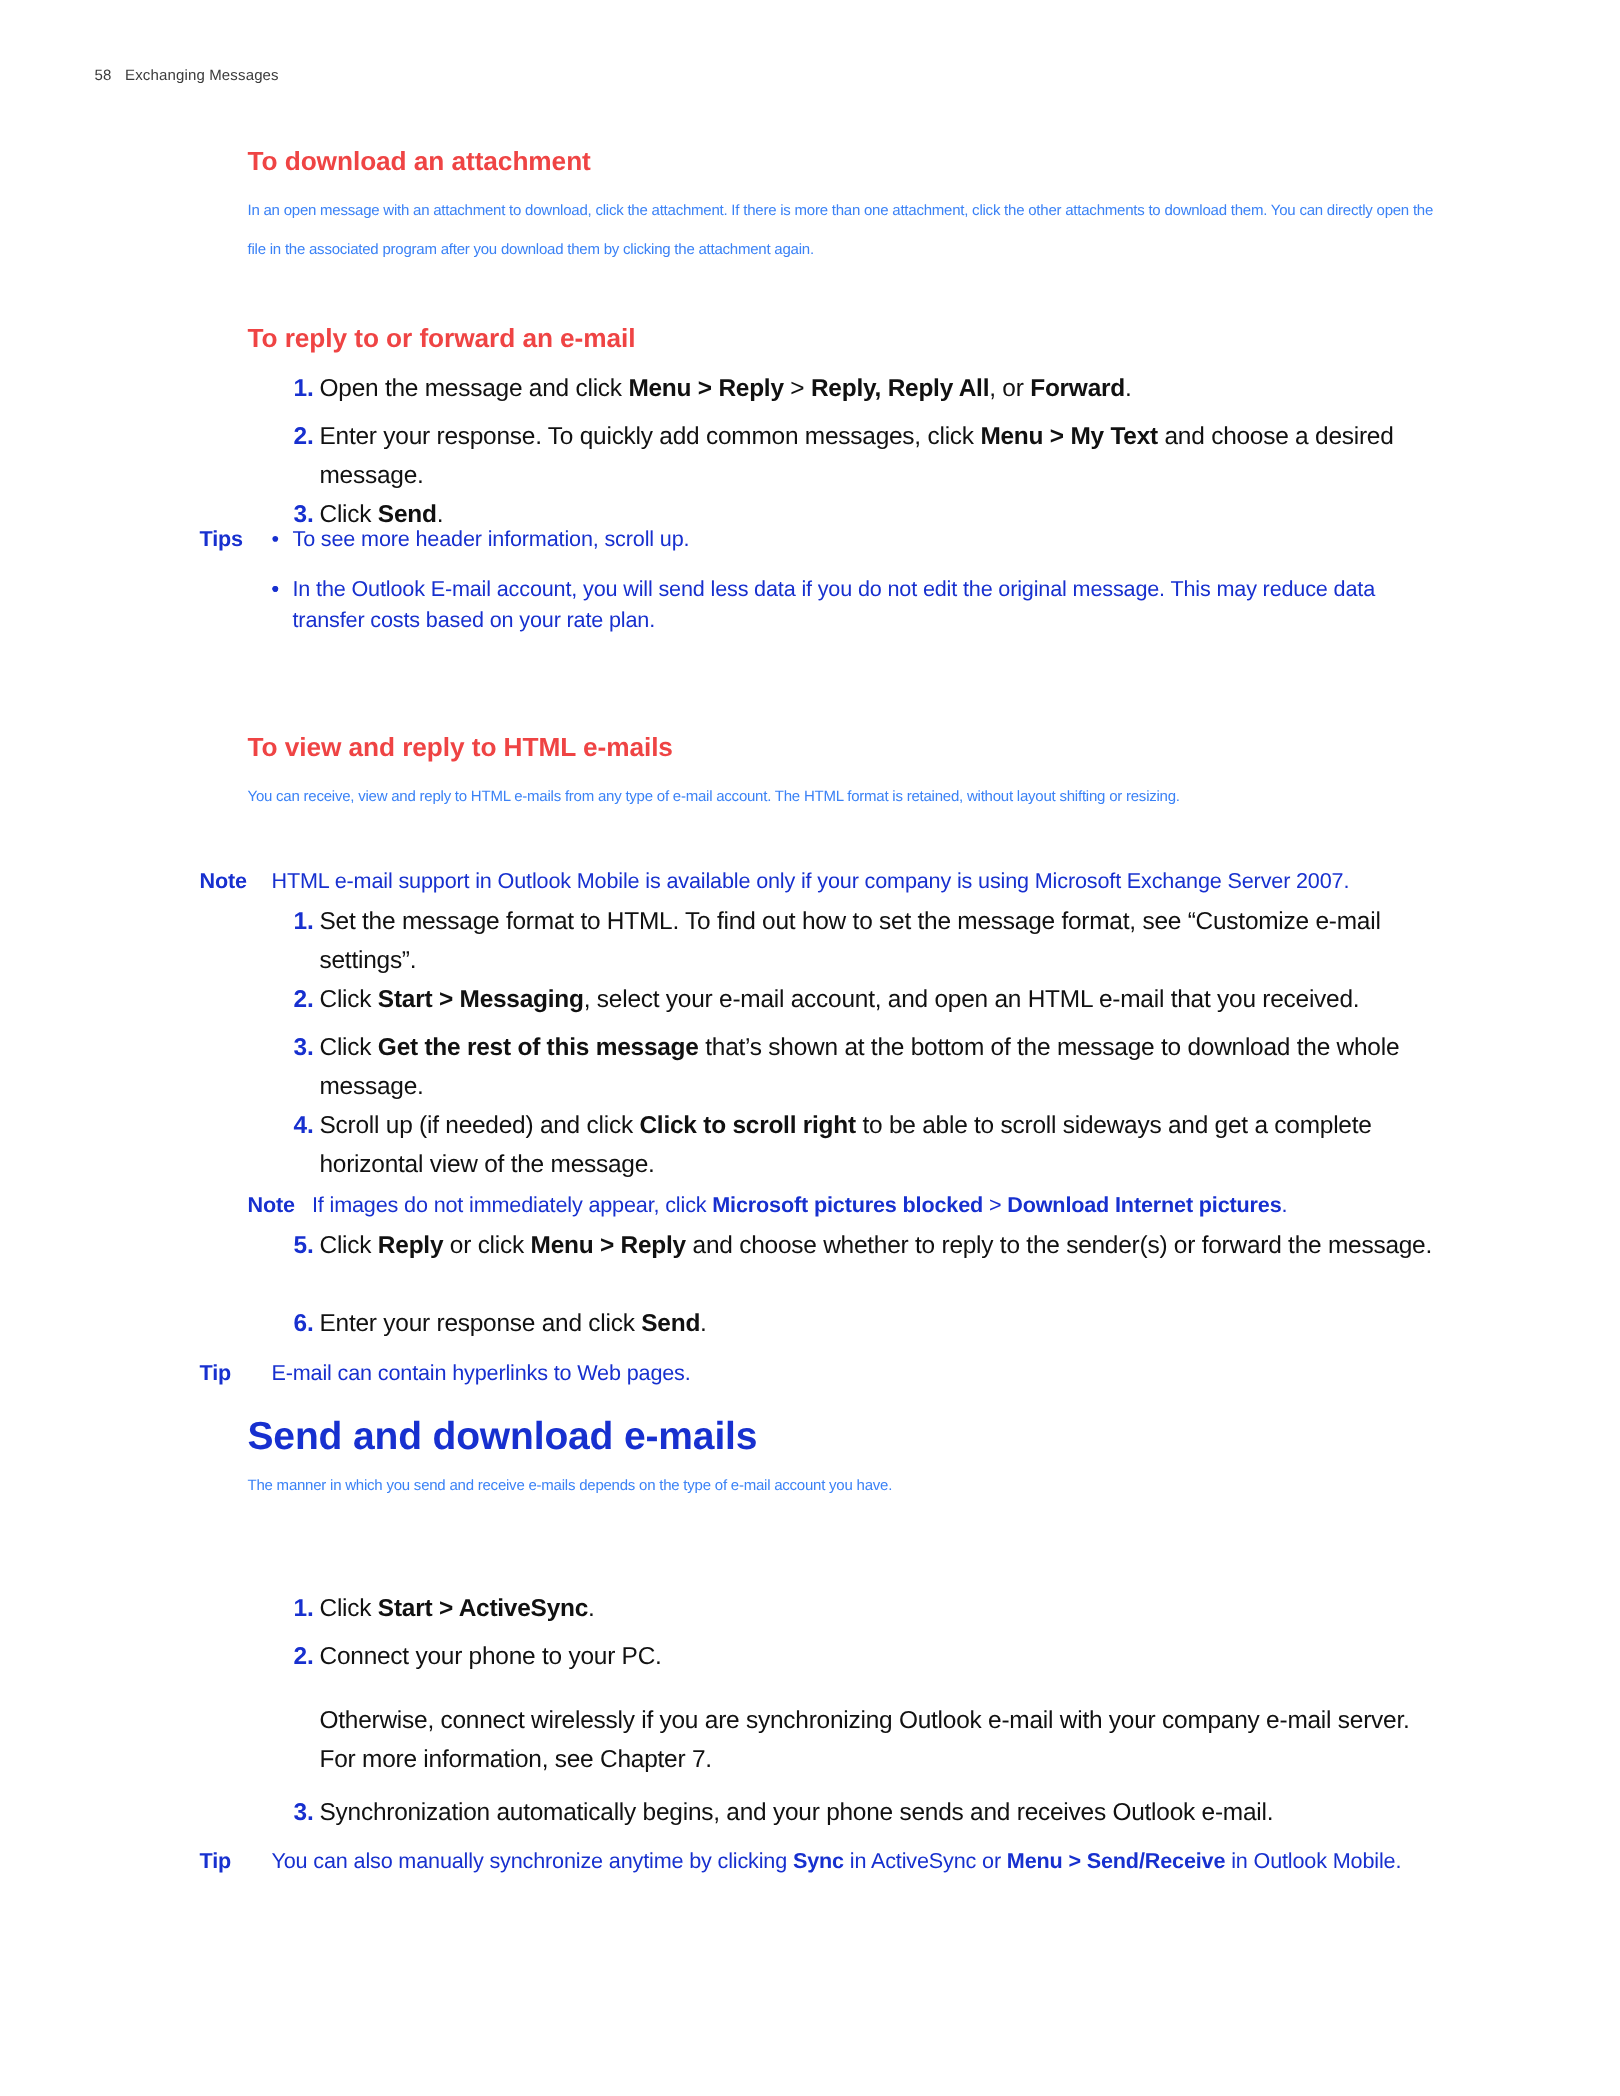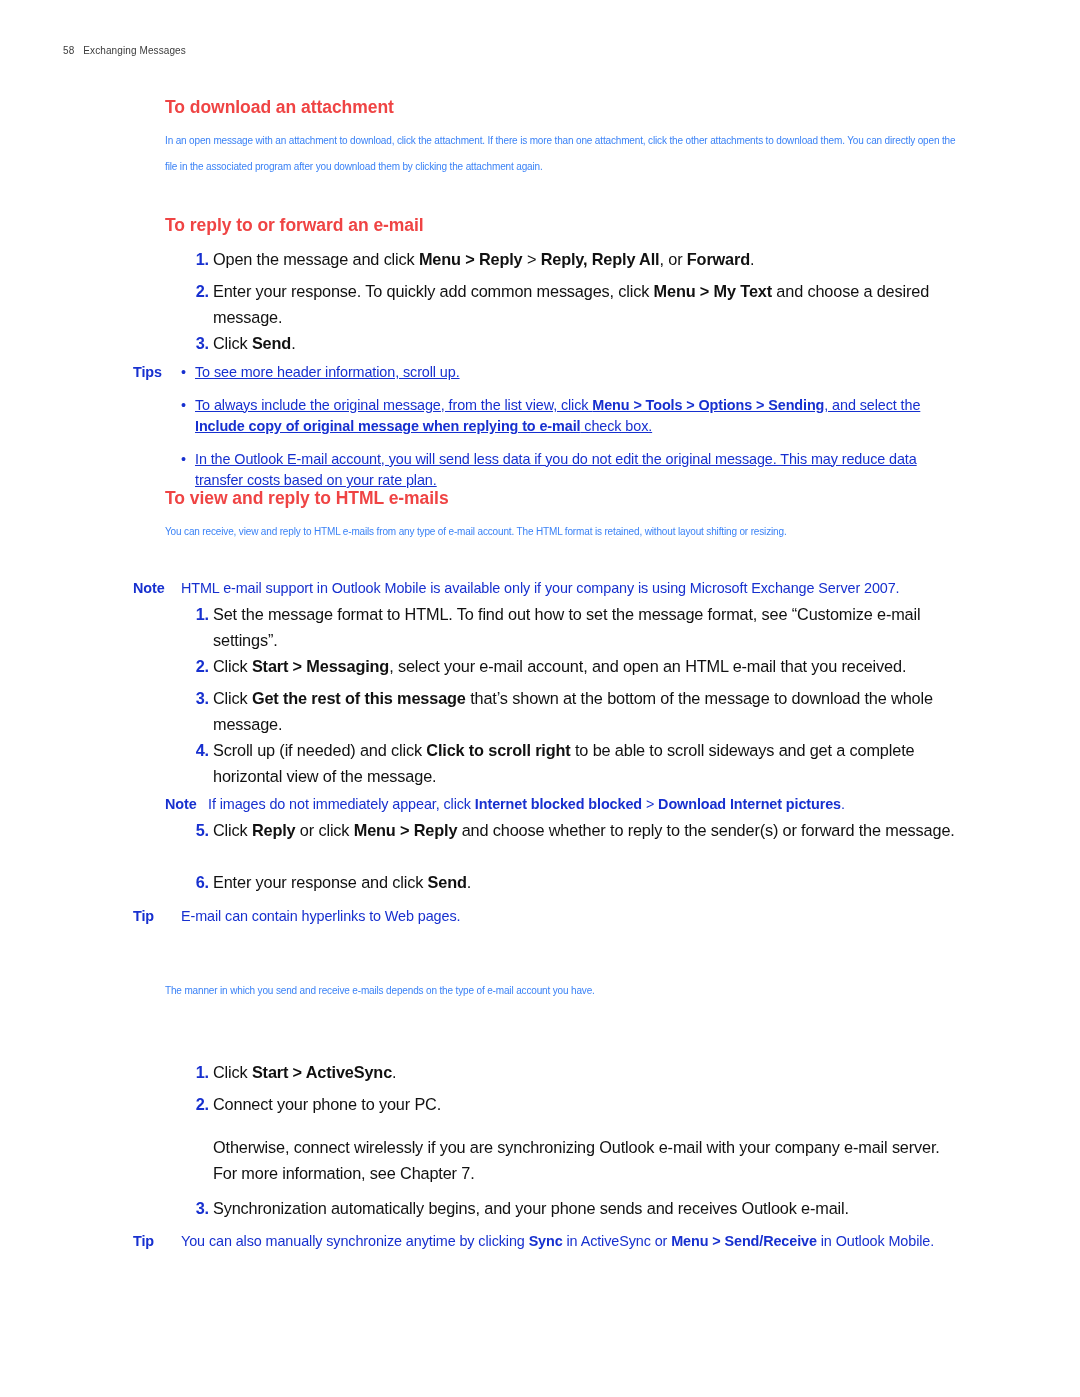--- a/index.html
+++ b/index.html
@@ -171,31 +171,30 @@
   </div>
   <div class="oli" style="top:279px;">
     <span class="num">2.</span>
     <span class="txt">Enter your response. To quickly add common messages, click <b>Menu &gt; My Text</b> and choose a desired message.</span>
   </div>
   <div class="oli" style="top:331px;">
     <span class="num">3.</span>
     <span class="txt">Click <b>Send</b>.</span>
   </div>
 
-  <div class="callout lbl-w48" style="top:362px;text-decoration:underline;">
+  <div class="callout lbl-w48" style="top:350px;">
     <span class="lbl">Tips</span>
     <span class="cbody">
       <span class="blist">
         <span class="bitem">
           <span class="dot">•</span>
           <span>To see more header information, scroll up.</span>
         </span>
         <span class="bitem">
           <span class="dot">•</span>
-          <span>To always include the original message, from the list view, click <b>Menu &gt; Tools &gt; Options &gt; Sending</b>, and select the <b>Include copy of original message when replying to e-mail</b> check box.</span>
         </span>
         <span class="bitem">
           <span class="dot">•</span>
           <span>In the Outlook E-mail account, you will send less data if you do not edit the original message. This may reduce data transfer costs based on your rate plan.</span>
         </span>
       </span>
     </span>
   </div>
 
   <h3 class="sub-head" style="top:488px;">To view and reply to HTML e-mails</h3>
@@ -219,37 +218,38 @@
     <span class="num">3.</span>
     <span class="txt">Click <b>Get the rest of this message</b> that’s shown at the bottom of the message to download the whole message.</span>
   </div>
   <div class="oli" style="top:738px;">
     <span class="num">4.</span>
     <span class="txt">Scroll up (if needed) and click <b>Click to scroll right</b> to be able to scroll sideways and get a complete horizontal view of the message.</span>
   </div>
 
   <div class="callout inline-note" style="top:794px;">
     <span class="lbl">Note</span>
-    <span class="cbody" style="margin-left:43px;">If images do not immediately appear, click <b>Internet blocked blocked</b> &gt; <b>Download Internet pictures</b>.</span>
+    <span class="cbody" style="margin-left:43px;">If images do not immediately appear, click <b>Microsoft pictures blocked</b> &gt; <b>Download Internet pictures</b>.</span>
   </div>
 
   <div class="oli" style="top:818px;">
     <span class="num">5.</span>
     <span class="txt">Click <b>Reply</b> or click <b>Menu &gt; Reply</b> and choose whether to reply to the sender(s) or forward the message.</span>
   </div>
   <div class="oli" style="top:870px;">
     <span class="num">6.</span>
     <span class="txt">Enter your response and click <b>Send</b>.</span>
   </div>
 
   <div class="callout lbl-w48" style="top:906px;">
     <span class="lbl">Tip</span>
     <span class="cbody" style="">E-mail can contain hyperlinks to Web pages.</span>
   </div>
 
+  <h2 class="sec-head" style="top:942px;">Send and download e-mails</h2>
 
   <p class="body" style="top:978px;">The manner in which you send and receive e-mails depends on the type of e-mail account you have.</p>
 
 
   <div class="oli" style="top:1060px;">
     <span class="num">1.</span>
     <span class="txt">Click <b>Start &gt; ActiveSync</b>.</span>
   </div>
   <div class="oli" style="top:1092px;">
     <span class="num">2.</span>

